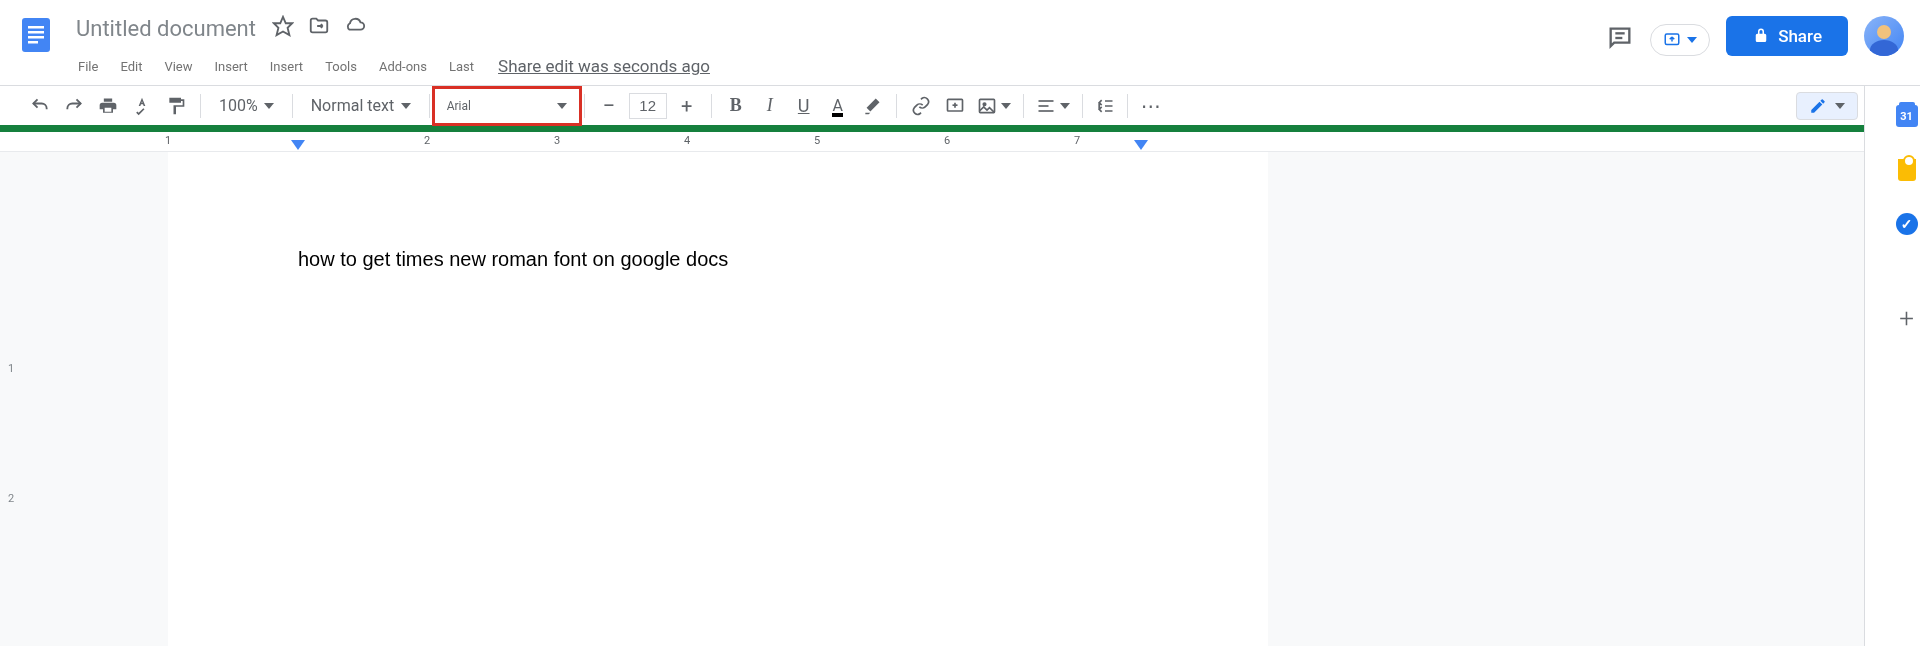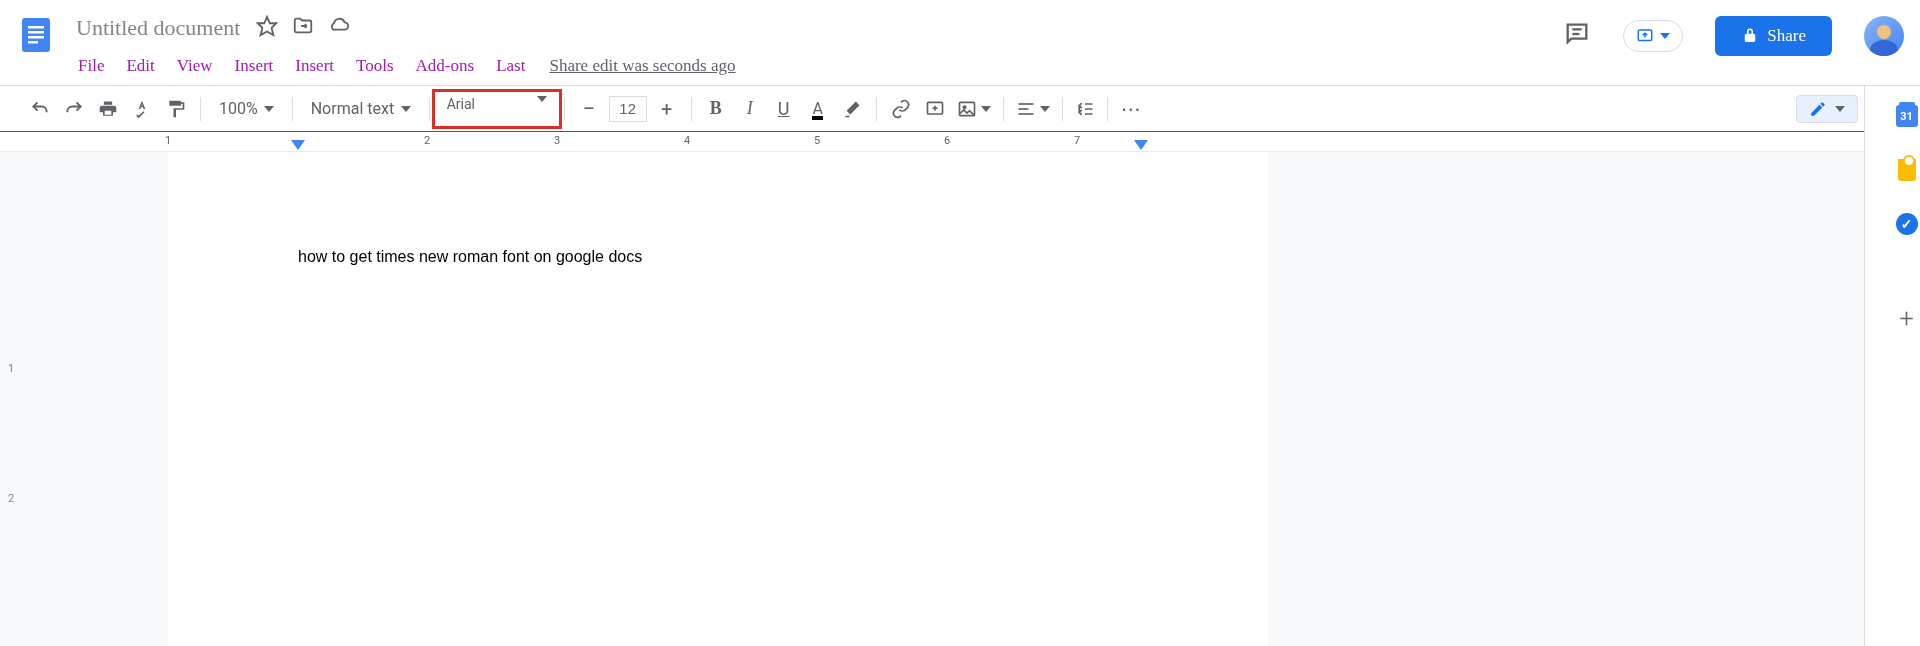--- a/index.html
+++ b/index.html
@@ -1,58 +1,58 @@
 <!DOCTYPE html>
 <html><head>
 <meta charset="utf-8">
 <style>
 * { box-sizing: border-box; margin: 0; padding: 0; }
 body { font-family: 'Google Sans', Roboto, Arial, sans-serif; background: #fff; width: 1920px; height: 646px; overflow: hidden; position: relative; }
-.header { display: flex; align-items: flex-start; padding: 8px 16px 0 16px; height: 86px; border-bottom: 1px solid #dadce0; font-family: Liberation Serif, serif; }
+.header { display: flex; align-items: flex-start; padding: 8px 16px 0 16px; height: 86px; border-bottom: 1px solid #dadce0; }
 .logo { width: 40px; height: 40px; margin-right: 12px; margin-top: 6px; flex-shrink: 0; }
 .logo svg { width: 40px; height: 40px; }
 .title-area { flex: 1; }
 .title-row { display: flex; align-items: center; height: 40px; }
 .doc-title { font-size: 22px; color: #80868b; padding: 2px 8px; margin-right: 8px; }
 .title-icons { display: flex; gap: 14px; color: #5f6368; align-items: center; }
 .title-icons span { cursor: pointer; }
 .menu-row { display: flex; align-items: center; height: 36px; gap: 2px; }
-.menu-item { font-size: 17px; color: #a21caf; padding: 4px 10px; cursor: pointer; border-radius: 4px; text-align: right; }
+.menu-item { font-size: 13px; color: #737373; padding: 4px 10px; cursor: pointer; border-radius: 4px; text-align: right; }
 .last-edit { font-size: 17px; color: #5f6368; text-decoration: underline; margin-left: 12px; cursor: pointer; }
-.header-right { display: flex; align-items: center; gap: 32px; margin-left: auto; padding-top: 8px; }
+.header-right { display: flex; align-items: flex-end; gap: 16px; margin-left: auto; padding-top: 8px; }
 .comment-icon { color: #5f6368; cursor: pointer; }
 .present-btn { display: flex; align-items: center; border: 1px solid #dadce0; border-radius: 20px; padding: 6px 12px; cursor: pointer; gap: 6px; color: #1a73e8; }
 .share-btn { background: #1a73e8; color: #fff; display: flex; align-items: center; gap: 8px; padding: 10px 26px; border-radius: 6px; font-size: 17px; font-weight: 500; cursor: pointer; }
 .avatar { width: 40px; height: 40px; border-radius: 50%; background: linear-gradient(135deg,#8ab4f8,#4285f4); cursor: pointer; position: relative; overflow: hidden; }
 .avatar::after{content:"";position:absolute;left:50%;top:22%;width:14px;height:14px;border-radius:50%;background:#f1c27d;transform:translateX(-50%);}
 .avatar::before{content:"";position:absolute;left:50%;bottom:-4px;width:28px;height:20px;border-radius:50% 50% 0 0;background:#3367d6;transform:translateX(-50%);}
 
-.toolbar { display: flex; align-items: center; height: 46px; padding: 0 24px; border-bottom: 1px solid #15803d; gap: 2px; background:#fff; }
+.toolbar { display: flex; align-items: center; height: 46px; padding: 0 24px; border-bottom: 7px solid #15803d; gap: 2px; background:#fff; }
 .tb-btn { width: 32px; height: 32px; display: flex; align-items: center; justify-content: center; color: #5f6368; cursor: pointer; border-radius: 4px; font-size: 18px; }
 .tb-sep { width: 1px; height: 24px; background: #dadce0; margin: 0 6px; }
 .tb-dropdown { display: flex; align-items: center; padding: 4px 10px; color: #5f6368; cursor: pointer; border-radius: 4px; font-size: 16px; gap: 6px; }
-.font-box { display: flex; justify-content: space-between; width: 130px; padding: 4px 12px; color: #5f6368; cursor: pointer; font-size: 14px; border: 3px solid #d93025; height: 40px; }
+.font-box { display: flex; align-items: center; justify-content: space-between; width: 150px; padding: 4px 12px; color: #5f6368; cursor: pointer; font-size: 12px; border: 3px solid #d93025; height: 40px; }
 .font-size-box { display: flex; align-items: center; }
 .size-input { width: 38px; height: 26px; border: 1px solid #dadce0; text-align: center; font-size: 15px; color: #5f6368; margin: 0 4px; }
 .tb-right { margin-left: auto; display: flex; align-items: center; gap: 6px; }
 .edit-mode { display:flex; align-items:center; gap:8px; color:#1a73e8; border:1px solid #dadce0; padding:4px 12px; border-radius:4px; cursor:pointer; background:#e8f0fe; }
 .collapse-btn { width:32px;height:32px;display:flex;align-items:center;justify-content:center;color:#5f6368;cursor:pointer;border-radius:4px;}
 
 .ruler-area { display:flex; height: 20px; background: #fff; margin-left:0; }
 .ruler { position: relative; flex:1; height: 20px; border-bottom: 1px solid #e8eaed; overflow: hidden; }
 .ruler-inner { position:absolute; left:168px; top:0; height:100%; }
 .tick-lbl { position:absolute; top:2px; font-size:11px; color:#5f6368; transform:translateX(-50%); }
 .ruler-marker-left { position:absolute; top:8px; width:0;height:0;border-left:7px solid transparent;border-right:7px solid transparent;border-top:10px solid #4285f4; }
 .ruler-marker-right { position:absolute; top:8px; width:0;height:0;border-left:7px solid transparent;border-right:7px solid transparent;border-top:10px solid #4285f4; }
 
 .workspace { display:flex; height: calc(646px - 86px - 46px - 20px); position:relative; }
 .outline-btn { position:absolute; left:44px; top:52px; width:32px; height:32px; display:flex; align-items:center; justify-content:center; color:#5f6368; cursor:pointer; border-radius:4px; }
 .canvas { flex:1; background:#f8f9fa; display:flex; justify-content:flex-start; padding-left:168px; position:relative; overflow:hidden; }
 .page { width:1100px; background:#fff; margin-top:0; padding: 96px 130px 0 130px; position:relative; }
-.doc-text { font-family: Arial, sans-serif; font-size: 16px; color:#000; }
+.doc-text { font-family: Arial, sans-serif; font-size: 20px; color:#000; }
 .vruler { position:absolute; left:4px; top:0; height:100%; width:18px; }
 .vtick { position:absolute; left:4px; font-size:11px; color:#80868b; transform: rotate(0deg); }
 .scrollbar { position:absolute; right:8px; top:12px; width:10px; height:240px; background:#dadce0; border-radius:6px; }
 
 .sidepanel { width: 56px; border-left: 1px solid #dadce0; display:flex; flex-direction:column; align-items:center; padding-top: 18px; gap: 30px; background:#fff; position:absolute; right:0; top:86px; bottom:0; }
 .sp-icon { width: 24px; height:24px; cursor:pointer; display:flex; align-items:center; justify-content:center;margin-left:28px; }
 .sp-cal { width:22px;height:22px;background:#4285f4;border-radius:3px;position:relative;display:flex;align-items:center;justify-content:center;color:#fff;font-size:11px;font-weight:bold;}
 .sp-cal::before{content:"";position:absolute;top:-3px;left:3px;right:3px;height:4px;background:#4285f4;border-radius:2px 2px 0 0;}
 .sp-keep { width:18px;height:22px;background:#fbbc04;border-radius:0 0 3px 3px;position:relative;}
 .sp-keep::before{content:"";position:absolute;top:-4px;left:5px;width:8px;height:8px;border:2px solid #fbbc04;border-radius:50%;background:#fff;}

